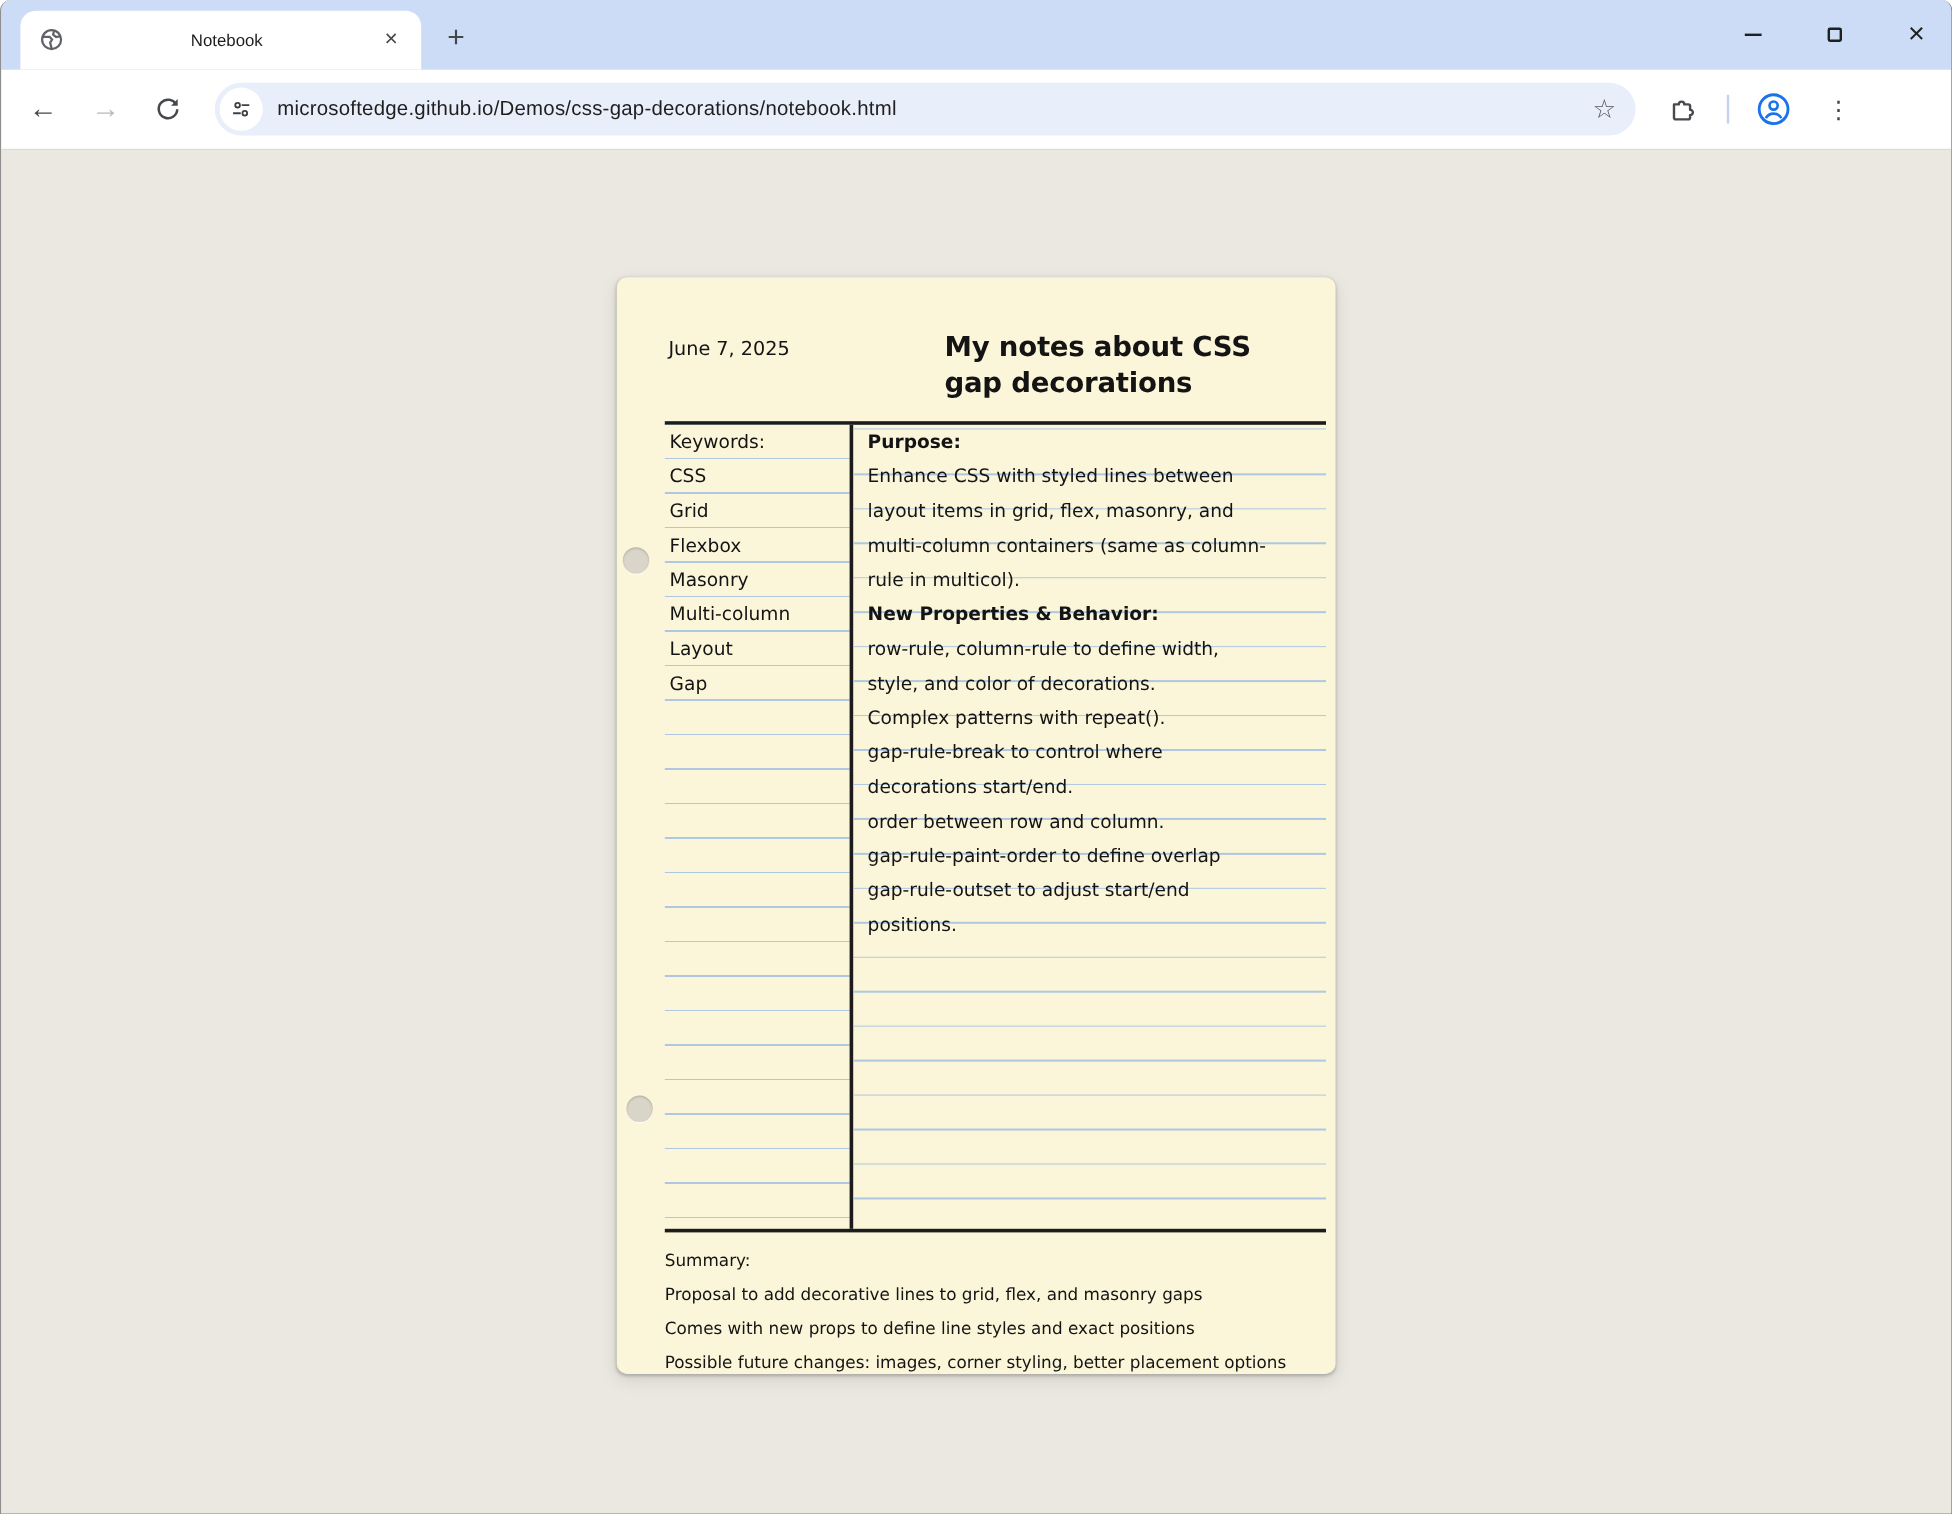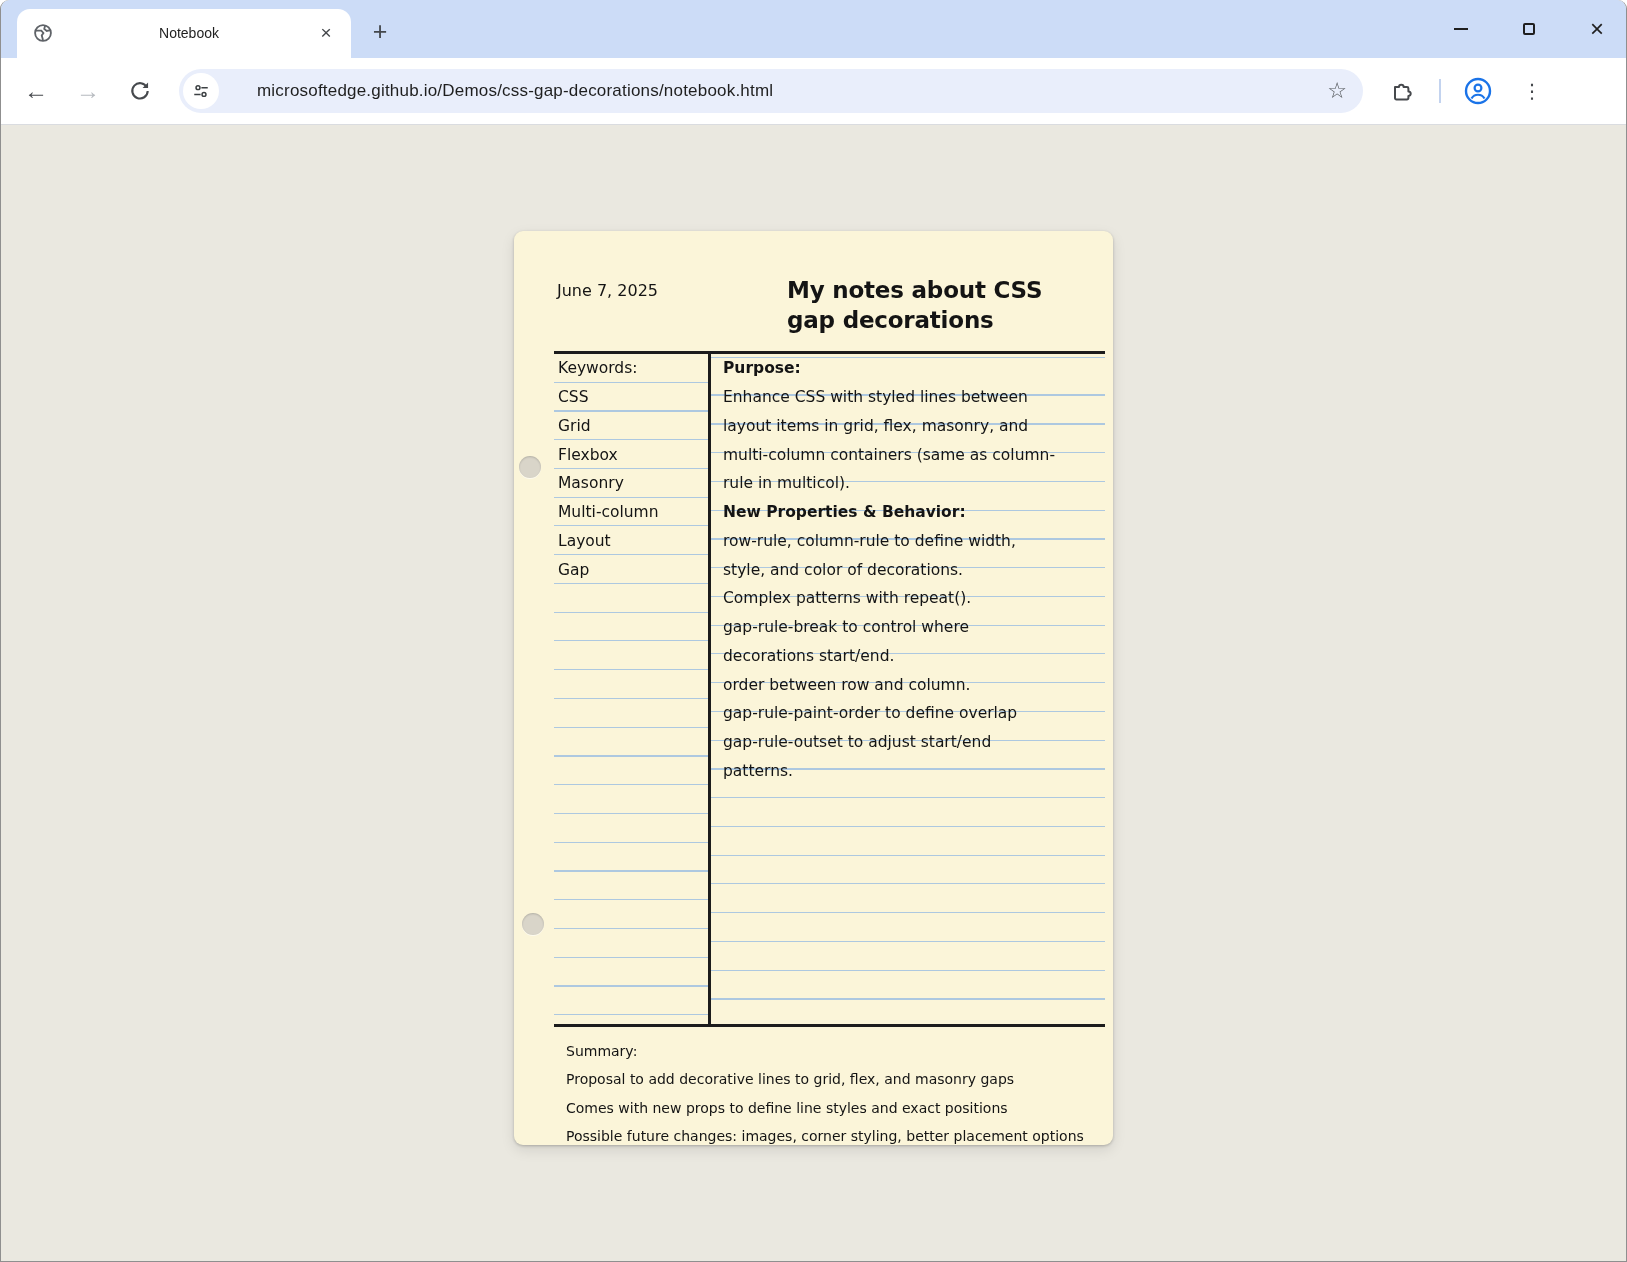--- a/index.html
+++ b/index.html
@@ -57,21 +57,21 @@
     padding:0 14px; border-bottom:1px solid #dadce0;
   }
   .navbtn {
     width:42px; height:42px; display:flex; align-items:center; justify-content:center;
     font-size:24px; color:#46494d; flex:0 0 auto; margin-right:10px;
   }
   .navbtn.disabled { color:#b7bbc0; }
   .omnibox {
     flex:0 0 auto; width:1184px; height:44px; margin-left:8px;
     background:#e9eefb; border-radius:22px;
-    display:flex; align-items:center; padding:0 10px 0 4px;gap:26px;
+    display:flex; align-items:center; padding:0 10px 0 4px;
   }
   .site-chip {
     width:36px; height:36px; border-radius:50%; background:#ffffff;
     display:flex; align-items:center; justify-content:center; flex:0 0 auto;
   }
   .url-text {
     flex:1 1 auto; margin-left:12px; font-size:17px; color:#1f1f1f;
     letter-spacing:.2px; white-space:nowrap; overflow:hidden;
   }
   .star-btn {
@@ -125,21 +125,21 @@
   }
   .col-purpose { flex:1 1 auto; height:100%; background-position-y:13px; }
   .trow {
     height:28.75px; display:flex; align-items:center;
     font-size:15.5px; white-space:nowrap;
   }
   .col-keywords .trow { padding-left:4px; }
   .col-purpose .trow { padding-left:12px; }
   .trow.bold { font-weight:bold; }
 
-  .note-summary { position:absolute; left:52px; top:806px; right:26px; }
+  .note-summary { position:absolute; left:40px; top:806px; right:26px; }
   .summary-heading { font-size:14px; line-height:28px; }
   .summary-line { font-size:14px; line-height:28.5px; white-space:nowrap; }
 
   svg { display:block; }
 </style>
 </head>
 <body>
 
 <div class="window">
 
@@ -237,21 +237,21 @@
           <div class="trow">rule in multicol).</div>
           <div class="trow bold">New Properties &amp; Behavior:</div>
           <div class="trow">row-rule, column-rule to define width,</div>
           <div class="trow">style, and color of decorations.</div>
           <div class="trow">Complex patterns with repeat().</div>
           <div class="trow">gap-rule-break to control where</div>
           <div class="trow">decorations start/end.</div>
           <div class="trow">order between row and column.</div>
           <div class="trow">gap-rule-paint-order to define overlap</div>
           <div class="trow">gap-rule-outset to adjust start/end</div>
-          <div class="trow">patterns.</div>
+          <div class="trow">positions.</div>
         </div>
       </div>
 
       <div class="note-summary">
         <div class="summary-heading">Summary:</div>
         <div class="summary-line">Proposal to add decorative lines to grid, flex, and masonry gaps</div>
         <div class="summary-line">Comes with new props to define line styles and exact positions</div>
         <div class="summary-line">Possible future changes: images, corner styling, better placement options</div>
       </div>
     </div>

